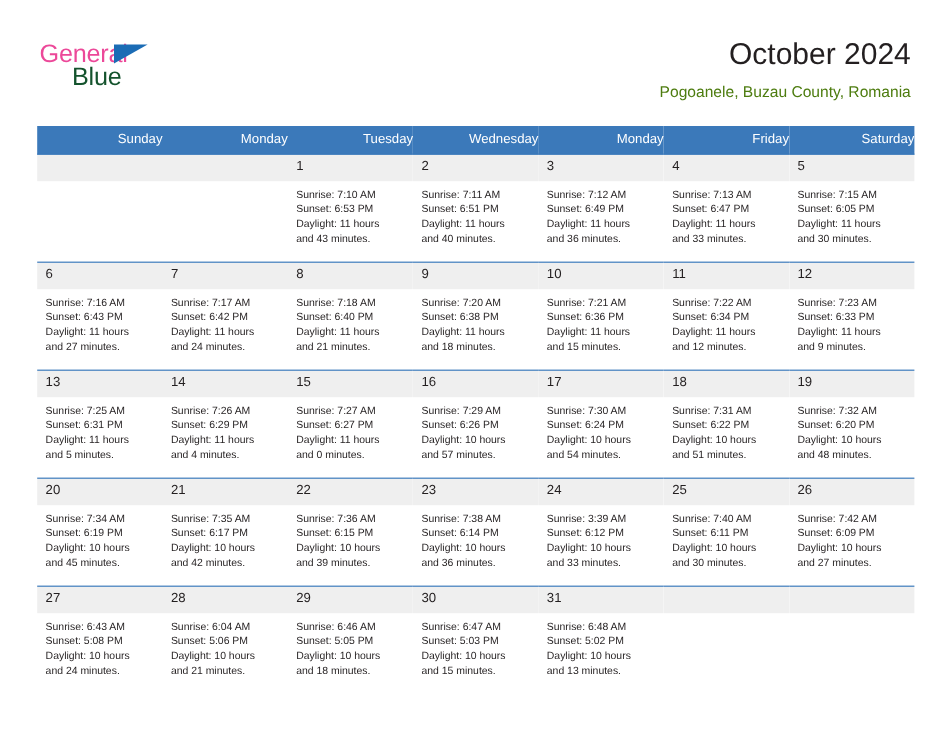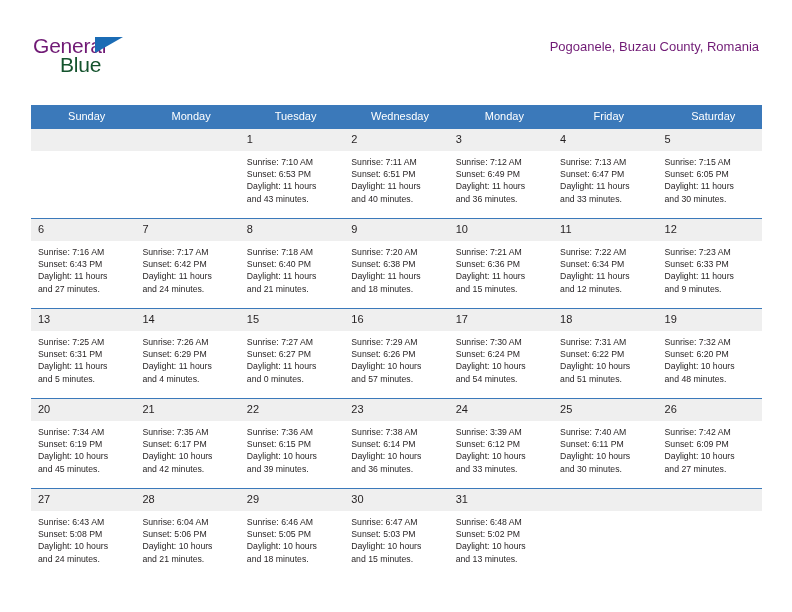--- a/index.html
+++ b/index.html
@@ -34,21 +34,21 @@
     top: 34px;
     width: 180px;
     height: 46px;
   }
   .logo-general {
     position: absolute;
     left: 0;
     top: 0;
     font-size: 21px;
     letter-spacing: -0.2px;
-    color: #701a75;
+    color: #ec4899;
     font-family: "Liberation Sans", sans-serif;
   }
   .logo-tri {
     position: absolute;
     left: 62px;
     top: 3px;
     width: 0;
     height: 0;
     border-left: 28px solid #1b6cb5;
     border-bottom: 16px solid transparent;
@@ -70,21 +70,21 @@
     text-align: right;
   }
   .cal-title {
     font-size: 25px;
     color: #231f20;
     line-height: 30px;
     white-space: nowrap;
   }
   .cal-subtitle {
     font-size: 13px;
-    color: #701a75;
+    color: #4d7c0f;
     line-height: 18px;
     margin-top: 8px;
     white-space: nowrap;
   }
 
   
   .calendar {
     position: absolute;
     left: 31px;
     top: 105px;
@@ -92,21 +92,21 @@
     border-collapse: collapse;
     table-layout: fixed;
   }
   .calendar col { width: 104.43px; }
 
   thead th {
     background: #3b79ba;
     color: #ffffff;
     font-size: 11px;
     font-weight: normal;
-    text-align: center;
+    text-align: right;
     padding: 5px 0 6px 7px;
     height: 11px;
     line-height: 12px;
   }
 
   tbody tr { }
   tbody td {
     vertical-align: top;
     padding: 0;
     height: 89px;
@@ -144,20 +144,21 @@
 
   <div class="top">
 
     <div class="logo">
       <span class="logo-general">General</span>
       <span class="logo-tri"></span>
       <span class="logo-blue">Blue</span>
     </div>
 
     <div class="title-block">
+      <div class="cal-title">October 2024</div>
       <div class="cal-subtitle">Pogoanele, Buzau County, Romania</div>
     </div>
 
   </div>
 
   <table class="calendar">
     <colgroup>
       <col>
         <col>
         <col>

